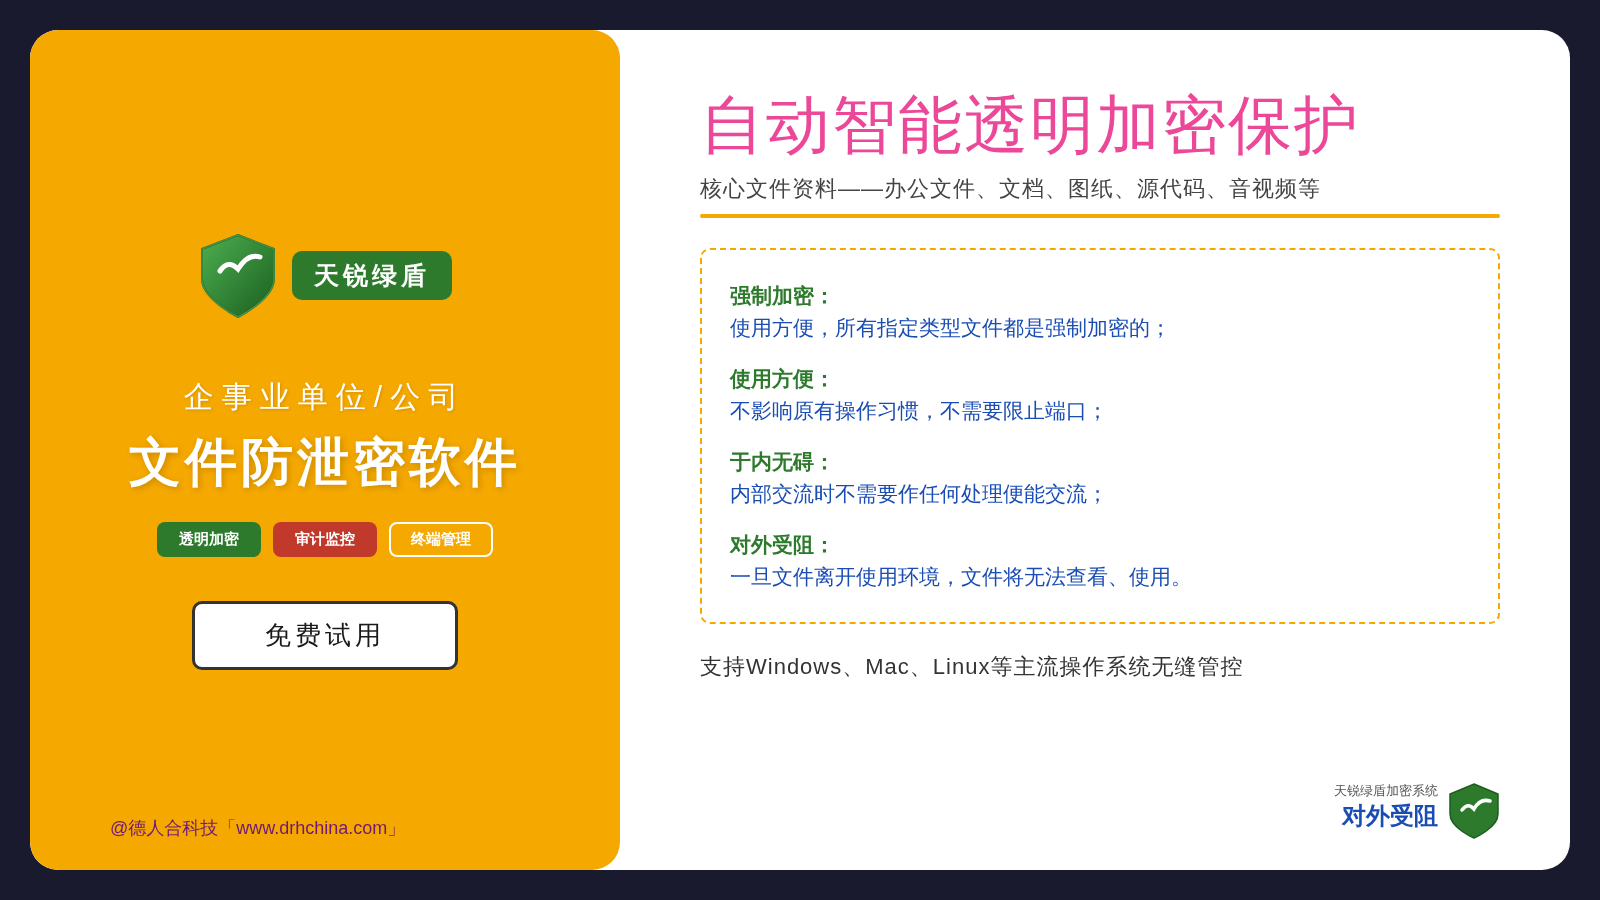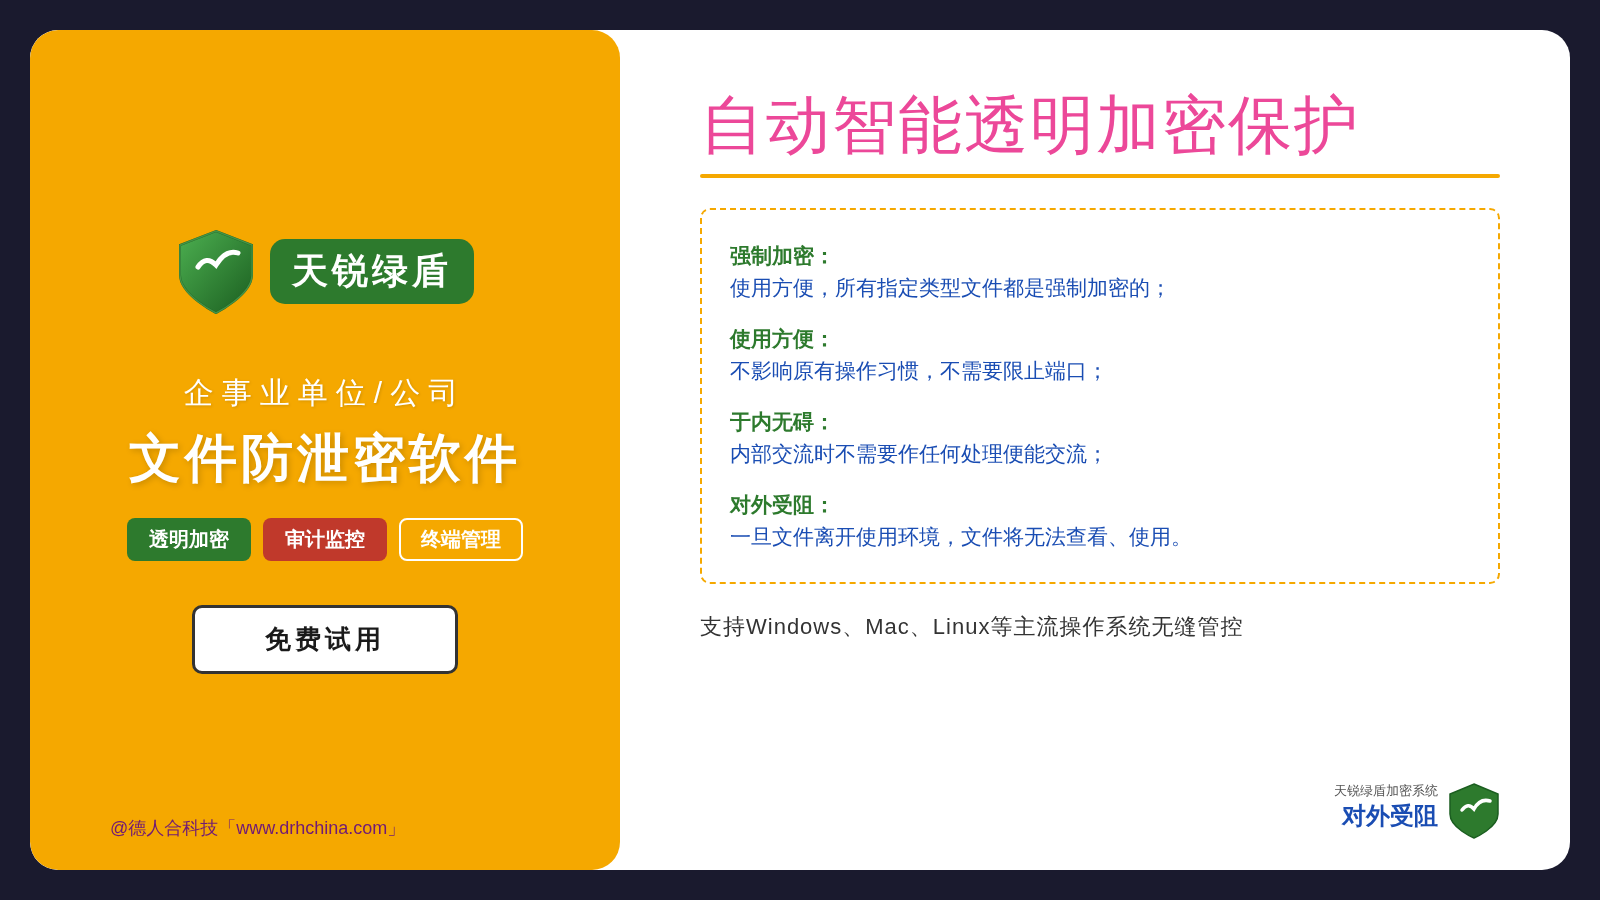--- a/index.html
+++ b/index.html
@@ -54,24 +54,24 @@
       margin-bottom: 8px;
     }
 
     .shield-svg {
       width: 80px;
       height: 90px;
     }
 
     .brand-badge {
       background: #2d7a2d;
-      border-radius: 15px;
+      border-radius: 10px;
       padding: 8px 22px;
       color: #fff;
-      font-size: 36px;
+      font-size: 25px;
       font-weight: bold;
       letter-spacing: 4px;
       white-space: nowrap;
     }
 
     .company-type {
       color: #fff;
       font-size: 30px;
       font-weight: 500;
       letter-spacing: 8px;
@@ -93,21 +93,21 @@
     .feature-tags {
       display: flex;
       flex-direction: row;
       gap: 12px;
       margin-bottom: 36px;
     }
 
     .tag {
       border-radius: 8px;
       padding: 6px 20px;
-      font-size: 20px;
+      font-size: 15px;
       font-weight: 600;
       border: 2px solid transparent;
     }
 
     .tag-green {
       background: #2d7a2d;
       color: #fff;
     }
 
     .tag-red {
@@ -121,21 +121,21 @@
       border: 2px solid #fff;
     }
 
     .trial-btn {
       background: #fff;
       color: #1a1a1a;
       border: 3px solid #333;
       border-radius: 10px;
       padding: 14px 70px;
       font-size: 26px;
-      font-weight: bold;
+      font-weight: normal;
       cursor: pointer;
       letter-spacing: 4px;
       margin-top: 8px;
     }
 
     
     .right-panel {
       flex: 1;
       padding: 60px 70px 40px 80px;
       display: flex;
@@ -282,20 +282,21 @@
       <div class="tag tag-red">审计监控</div>
       <div class="tag tag-outline">终端管理</div>
     </div>
 
     <button class="trial-btn">免费试用</button>
   </div>
 
   <div class="right-panel">
     <div>
       <h1 class="main-title">自动智能透明加密保护</h1>
+      <p class="subtitle">核心文件资料——办公文件、文档、图纸、源代码、音视频等</p>
       <div class="gold-divider"></div>
 
       <div class="features-box">
         <div class="feature-row">
           <span class="feature-label">强制加密：</span>
           <span class="feature-desc">使用方便，所有指定类型文件都是强制加密的；</span>
         </div>
         <div class="feature-row">
           <span class="feature-label">使用方便：</span>
           <span class="feature-desc">不影响原有操作习惯，不需要限止端口；</span>

